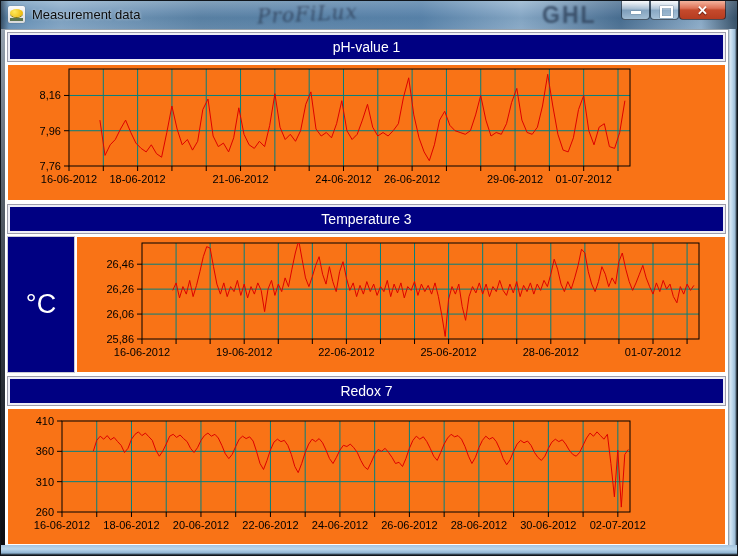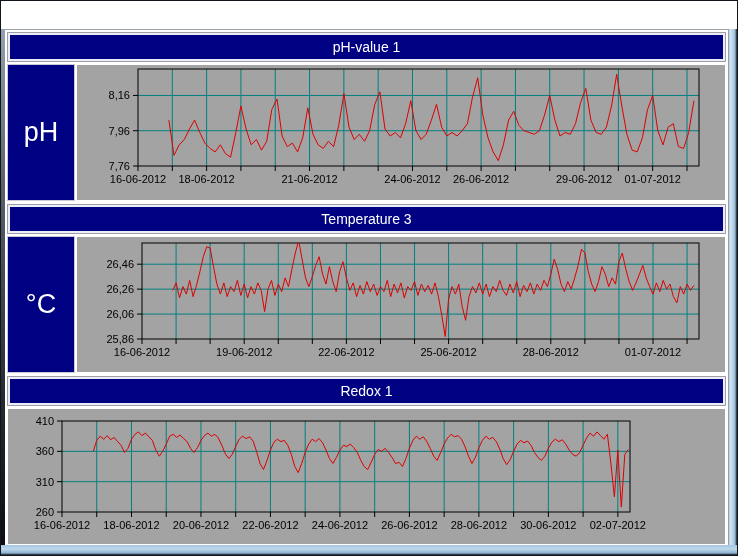--- a/index.html
+++ b/index.html
@@ -42,44 +42,61 @@
   
   .content{position:absolute;left:4px;right:9px;top:28px;bottom:10px;background:#fff;
     box-shadow:inset 0 1px 0 #9aa2aa;box-sizing:border-box;padding:4px 3px 0 3px;}
   .section{margin-bottom:5px;}
   .sec-header{height:28px;background:var(--navy,#000082);border:2px solid #ededf5;
     box-shadow:0 0 0 1px #9d9dab;display:flex;align-items:center;justify-content:center;
     color:#fff;font-size:14px;margin-bottom:4px;box-sizing:border-box;}
   .sec-body{display:flex;height:135px;}
   .unit-box{width:68px;background:var(--navy,#000082);box-shadow:0 0 0 1px #c9c9d6;
     display:flex;align-items:center;justify-content:center;color:#fff;font-size:27px;margin-right:3px;}
-  .chart-box{flex:1;background:#a3a3a3;}
+  .chart-box{flex:1;background:#f97316;}
   svg{display:block;}
   svg text{font-family:"Liberation Sans",sans-serif;font-size:11px;fill:#000;}
 </style>
 </head>
 <body>
 
 <div class="window">
 
+  <div class="titlebar">
+    <div class="app-icon">
+      <span class="fish"></span>
+      <span class="base"></span>
+    </div>
+    <span class="title-text">Measurement data</span>
+    <span class="wm-script">ProFiLux</span>
+    <span class="wm-ghl">GHL</span>
+    <div class="controls">
+      <div class="wbtn min">
+          <span class="bar"></span>
+        </div>
+      <div class="wbtn max">
+          <span class="box"></span>
+        </div>
+      <div class="wbtn close">
+          <span class="x">✕</span>
+        </div>
+    </div>
+  </div>
 
   <div class="edge-left"></div>
   <div class="edge-right"></div>
   <div class="edge-bottom"></div>
 
   <div class="content">
 
     <div class="section">
       <div class="sec-header">
         <span>pH-value 1</span>
       </div>
       <div class="sec-body">
-        <div class="unit-box">
-          <span>pH</span>
-        </div>
         <div class="chart-box">
           <svg width="648" height="135">
               <defs>
                 <clipPath id="clip0">
                   <rect x="61" y="4" width="561" height="97"></rect>
                 </clipPath>
               </defs>
               <line x1="95.31192660550458" y1="4" x2="95.31192660550458" y2="101" stroke="#008080" stroke-width="1"></line>
               <line x1="129.62385321100916" y1="4" x2="129.62385321100916" y2="101" stroke="#008080" stroke-width="1"></line>
               <line x1="163.93577981651376" y1="4" x2="163.93577981651376" y2="101" stroke="#008080" stroke-width="1"></line>
@@ -202,21 +219,21 @@
               <text x="473.80733944954125" y="119" text-anchor="middle">28-06-2012</text>
               <text x="576.0091743119266" y="119" text-anchor="middle">01-07-2012</text>
               <path d="M95.7 53.4L99.1 45.9L102.5 60.9L105.9 49.6L109.3 57.1L112.7 43.4L116.1 59.6L119.5 48.4L122.9 34.7L126.3 19.7L129.7 9.7L133.1 11.0L136.5 29.7L139.9 47.1L143.4 57.1L146.8 45.9L150.2 59.6L153.6 49.6L157.0 54.6L160.4 43.4L163.8 58.4L167.2 47.1L170.6 60.9L174.0 49.6L177.4 57.1L180.8 45.9L184.2 53.4L187.6 74.6L191.0 52.1L194.5 43.4L197.9 58.4L201.3 47.1L204.7 54.6L208.1 40.9L211.5 49.6L214.9 32.2L218.3 16.0L221.7 3.5L225.1 22.2L228.5 40.9L231.9 49.6L235.3 39.7L238.7 28.4L242.1 19.7L245.6 37.2L249.0 47.1L252.4 29.7L255.8 44.6L259.2 54.6L262.6 34.7L266.0 24.7L269.4 40.9L272.8 53.4L276.2 45.9L279.6 59.6L283.0 48.4L286.4 57.1L289.8 44.6L293.3 54.6L296.7 47.1L300.1 58.4L303.5 49.6L306.9 54.6L310.3 43.4L313.7 59.6L317.1 47.1L320.5 55.9L323.9 45.9L327.3 60.9L330.7 49.6L334.1 53.4L337.5 44.6L340.9 58.4L344.4 47.1L347.8 54.6L351.2 48.4L354.6 57.1L358.0 45.9L361.4 59.6L364.8 78.3L368.2 99.5L371.6 62.1L375.0 49.6L378.4 57.1L381.8 47.1L385.2 69.6L388.6 83.3L392.0 59.6L395.5 49.6L398.9 55.9L402.3 45.9L405.7 57.1L409.1 47.1L412.5 59.6L415.9 49.6L419.3 54.6L422.7 43.4L426.1 53.4L429.5 58.4L432.9 47.1L436.3 55.9L439.7 44.6L443.1 59.6L446.6 48.4L450.0 54.6L453.4 45.9L456.8 57.1L460.2 47.1L463.6 53.4L467.0 43.4L470.4 49.6L473.8 37.2L477.2 22.2L480.6 32.2L484.0 47.1L487.4 54.6L490.8 44.6L494.2 52.1L497.7 40.9L501.1 28.4L504.5 12.2L507.9 16.0L511.3 34.7L514.7 47.1L518.1 54.6L521.5 44.6L524.9 29.7L528.3 37.2L531.7 49.6L535.1 40.9L538.5 47.1L541.9 24.7L545.3 16.0L548.8 32.2L552.2 44.6L555.6 53.4L559.0 45.9L562.4 37.2L565.8 28.4L569.2 40.9L572.6 49.6L576.0 57.1L579.4 45.9L582.8 54.6L586.2 43.4L589.6 52.1L593.0 47.1L596.4 59.6L599.9 65.8L603.3 49.6L606.7 57.1L610.1 47.1L613.5 53.4L616.9 48.4" fill="none" stroke="#dd0000" stroke-width="1" clip-path="url(#clip1)"></path>
             </svg>
         </div>
       </div>
     </div>
 
     <div class="section">
       <div class="sec-header">
-        <span>Redox 1</span>
+        <span>Redox 7</span>
       </div>
       <div class="sec-body">
         <div class="chart-box">
           <svg width="648" height="135">
               <defs>
                 <clipPath id="clip2">
                   <rect x="54" y="12" width="568" height="91"></rect>
                 </clipPath>
               </defs>
               <line x1="88.74006116207951" y1="12" x2="88.74006116207951" y2="103" stroke="#008080" stroke-width="1"></line>

